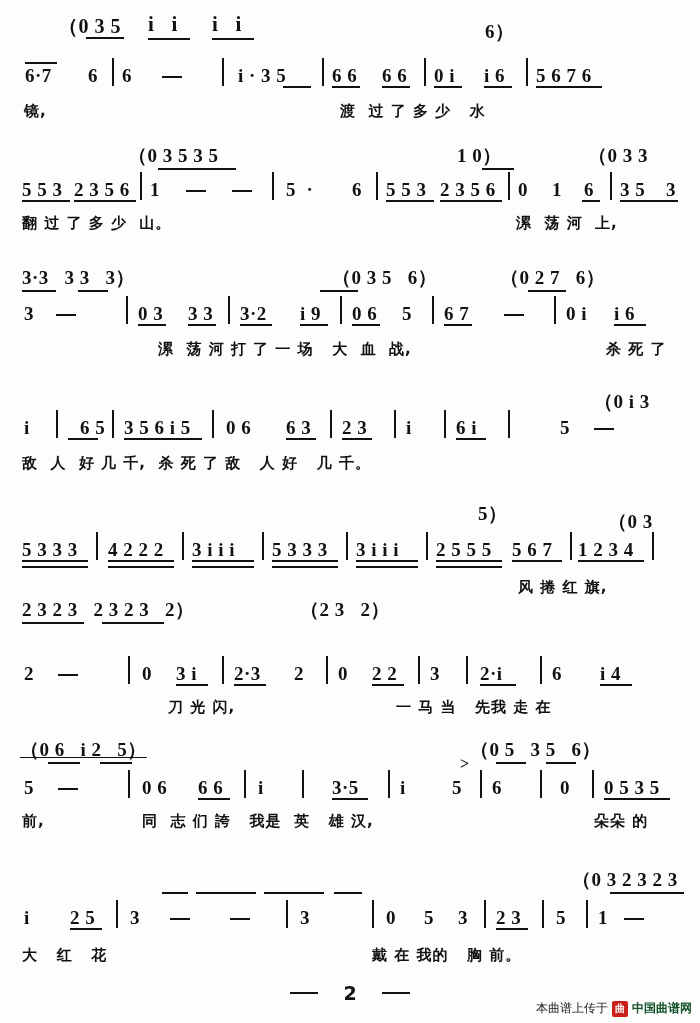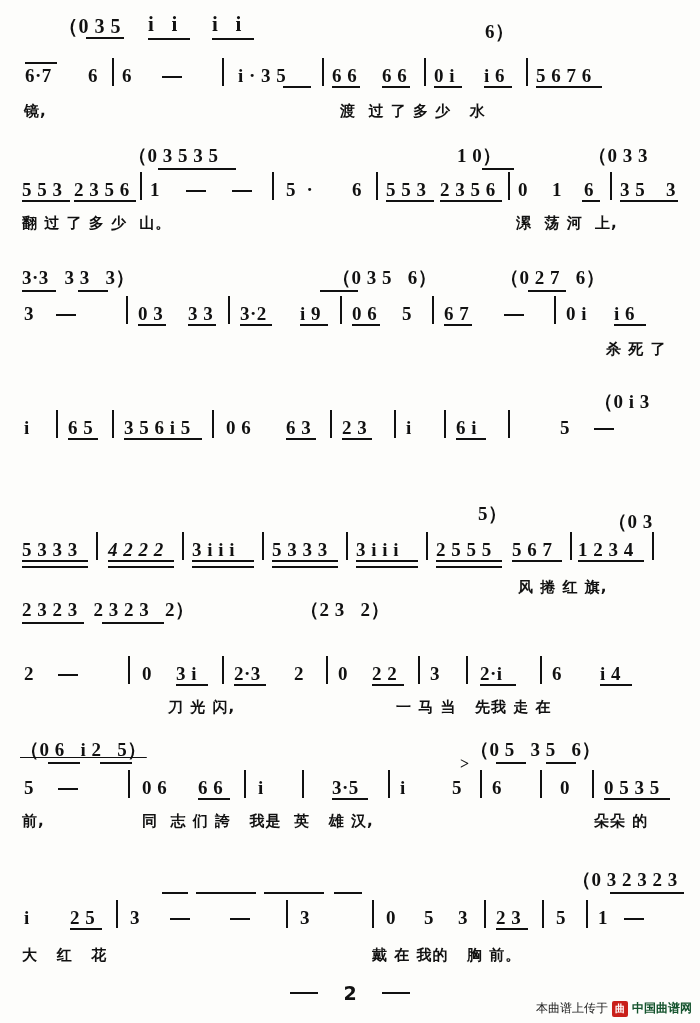--- a/index.html
+++ b/index.html
@@ -181,56 +181,58 @@
   <span class="tok num" style="left:402px;top:304px;">5</span>
   <div class="bar" style="left:432px;top:296px;height:28px;"></div>
   <span class="tok num" style="left:444px;top:304px;">6 7</span>
   <div class="beam" style="left:444px;top:324px;width:28px;"></div>
   <div class="dash" style="left:504px;top:314px;"></div>
   <div class="bar" style="left:554px;top:296px;height:28px;"></div>
   <span class="tok num" style="left:566px;top:304px;">0 i</span>
   <span class="tok num" style="left:614px;top:304px;">i 6</span>
   <div class="beam" style="left:614px;top:324px;width:32px;"></div>
 
+  <span class="tok lyr" style="left:158px;top:342px;">漯  荡 河 打 了 一 场   大  血  战,</span>
   <span class="tok lyr" style="left:606px;top:342px;">杀 死 了</span>
 
   <span class="tok num" style="left:594px;top:392px;">（0 i 3</span>
 
   <span class="tok num" style="left:24px;top:418px;">i</span>
   <div class="bar" style="left:56px;top:410px;height:28px;"></div>
-  <span class="tok num" style="left:68px;top:418px;">6 5</span>
+  <span class="tok num" style="left:80px;top:418px;">6 5</span>
   <div class="beam" style="left:68px;top:438px;width:30px;"></div>
   <div class="bar" style="left:112px;top:410px;height:28px;"></div>
   <span class="tok num" style="left:124px;top:418px;">3 5 6 i 5</span>
   <div class="beam" style="left:124px;top:438px;width:78px;"></div>
   <div class="bar" style="left:212px;top:410px;height:28px;"></div>
   <span class="tok num" style="left:226px;top:418px;">0 6</span>
   <span class="tok num" style="left:286px;top:418px;">6 3</span>
   <div class="beam" style="left:286px;top:438px;width:30px;"></div>
   <div class="bar" style="left:330px;top:410px;height:28px;"></div>
   <span class="tok num" style="left:342px;top:418px;">2 3</span>
   <div class="beam" style="left:342px;top:438px;width:30px;"></div>
   <div class="bar" style="left:394px;top:410px;height:28px;"></div>
   <span class="tok num" style="left:406px;top:418px;">i</span>
   <div class="bar" style="left:444px;top:410px;height:28px;"></div>
   <span class="tok num" style="left:456px;top:418px;">6 i</span>
   <div class="beam" style="left:456px;top:438px;width:30px;"></div>
   <div class="bar" style="left:508px;top:410px;height:28px;"></div>
   <span class="tok num" style="left:560px;top:418px;">5</span>
   <div class="dash" style="left:594px;top:428px;"></div>
 
+  <span class="tok lyr" style="left:22px;top:456px;">敌  人  好 几 千,  杀 死 了 敌   人 好   几 千。</span>
 
   <span class="tok num" style="left:478px;top:504px;">5）</span>
   <span class="tok num" style="left:608px;top:512px;">（0 3</span>
 
   <span class="tok num" style="left:22px;top:540px;">5 3 3 3</span>
   <div class="beam" style="left:22px;top:560px;width:66px;"></div>
   <div class="beam" style="left:22px;top:566px;width:66px;"></div>
   <div class="bar" style="left:96px;top:532px;height:28px;"></div>
-  <span class="tok num" style="left:108px;top:540px;font-style:italic;">4 2 2 2</span>
+  <span class="tok num" style="left:108px;top:540px;">4 2 2 2</span>
   <div class="beam" style="left:108px;top:560px;width:66px;"></div>
   <div class="beam" style="left:108px;top:566px;width:66px;"></div>
   <div class="bar" style="left:182px;top:532px;height:28px;"></div>
   <span class="tok num" style="left:192px;top:540px;">3 i i i</span>
   <div class="beam" style="left:192px;top:560px;width:62px;"></div>
   <div class="beam" style="left:192px;top:566px;width:62px;"></div>
   <div class="bar" style="left:262px;top:532px;height:28px;"></div>
   <span class="tok num" style="left:272px;top:540px;">5 3 3 3</span>
   <div class="beam" style="left:272px;top:560px;width:66px;"></div>
   <div class="beam" style="left:272px;top:566px;width:66px;"></div>

